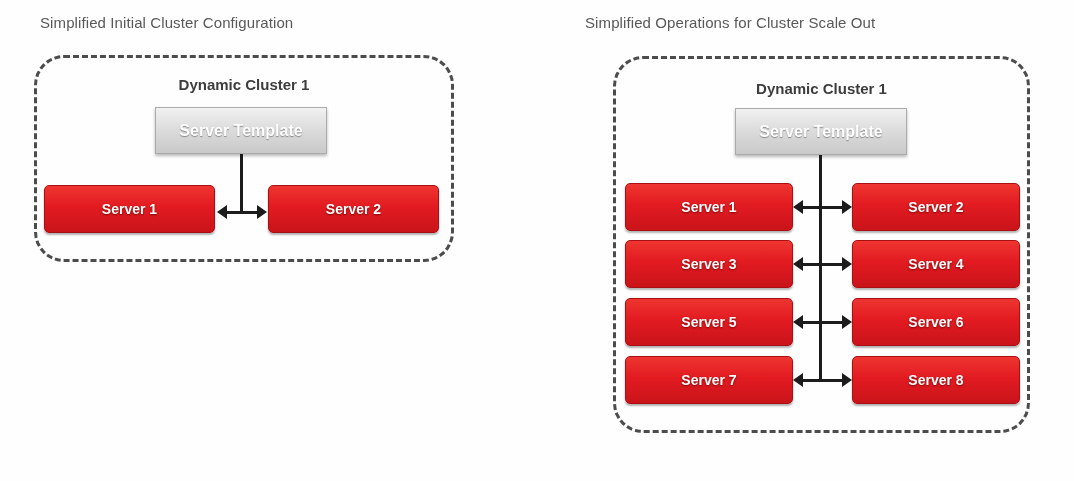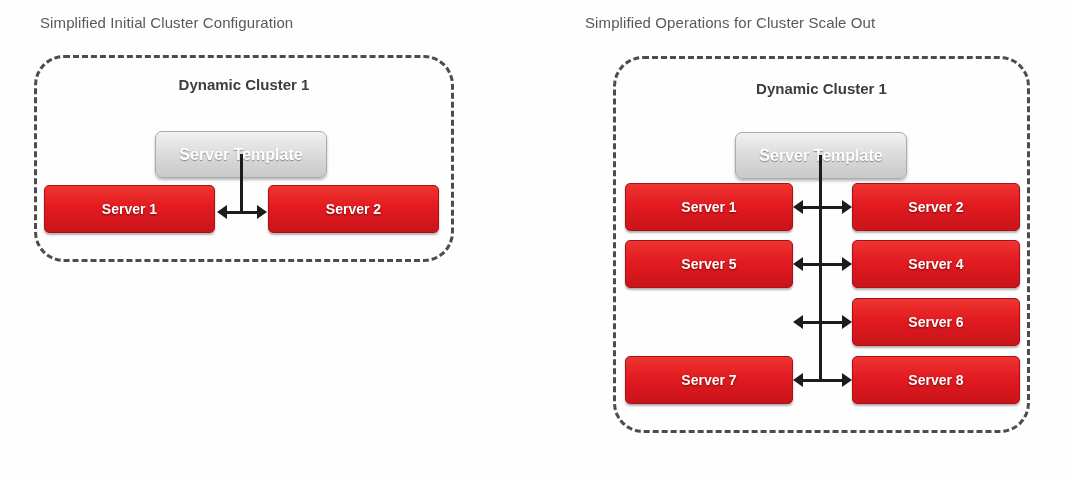--- a/index.html
+++ b/index.html
@@ -37,33 +37,32 @@
     right: 0;
     text-align: center;
     font-size: 15px;
     font-weight: bold;
     color: var(--cluster-label-text, #3d3d3d);
   }
   .template-box {
     position: absolute;
     width: 172px;
     height: 47px;
-    border-radius: 7px;
+    border-radius: 0;
     background: linear-gradient(180deg, #f1f1f1 0%, var(--template-gray, #dbdbdb) 50%, #c9c9c9 100%);
     border: 1px solid #ababab;
     box-sizing: border-box;
     display: flex;
     align-items: center;
     justify-content: center;
     color: var(--box-text, #ffffff);
     font-weight: bold;
     font-size: 16px;
     text-shadow: 0 1px 1px rgba(125,125,125,0.9);
     box-shadow: 0 2px 3px rgba(0,0,0,0.28);
-    margin-top: 24px;
   }
   .server-box {
     position: absolute;
     height: 48px;
     border-radius: 5px;
     background: linear-gradient(180deg, #ee3530 0%, var(--server-red, #e21b21) 45%, #c9141a 100%);
     border: 1px solid var(--server-red-dark, #a81015);
     box-sizing: border-box;
     display: flex;
     align-items: center;
@@ -165,24 +164,27 @@
       <span class="head-right"></span>
     </div>
 
     <div class="server-box" style="left:9px; top:124px; width:168px;">
       <span>Server 1</span>
     </div>
     <div class="server-box" style="left:236px; top:124px; width:168px;">
       <span>Server 2</span>
     </div>
     <div class="server-box" style="left:9px; top:181px; width:168px;">
-      <span>Server 5</span>
+      <span>Server 3</span>
     </div>
     <div class="server-box" style="left:236px; top:181px; width:168px;">
       <span>Server 4</span>
+    </div>
+    <div class="server-box" style="left:9px; top:239px; width:168px;">
+      <span>Server 5</span>
     </div>
     <div class="server-box" style="left:236px; top:239px; width:168px;">
       <span>Server 6</span>
     </div>
     <div class="server-box" style="left:9px; top:297px; width:168px;">
       <span>Server 7</span>
     </div>
     <div class="server-box" style="left:236px; top:297px; width:168px;">
       <span>Server 8</span>
     </div>

